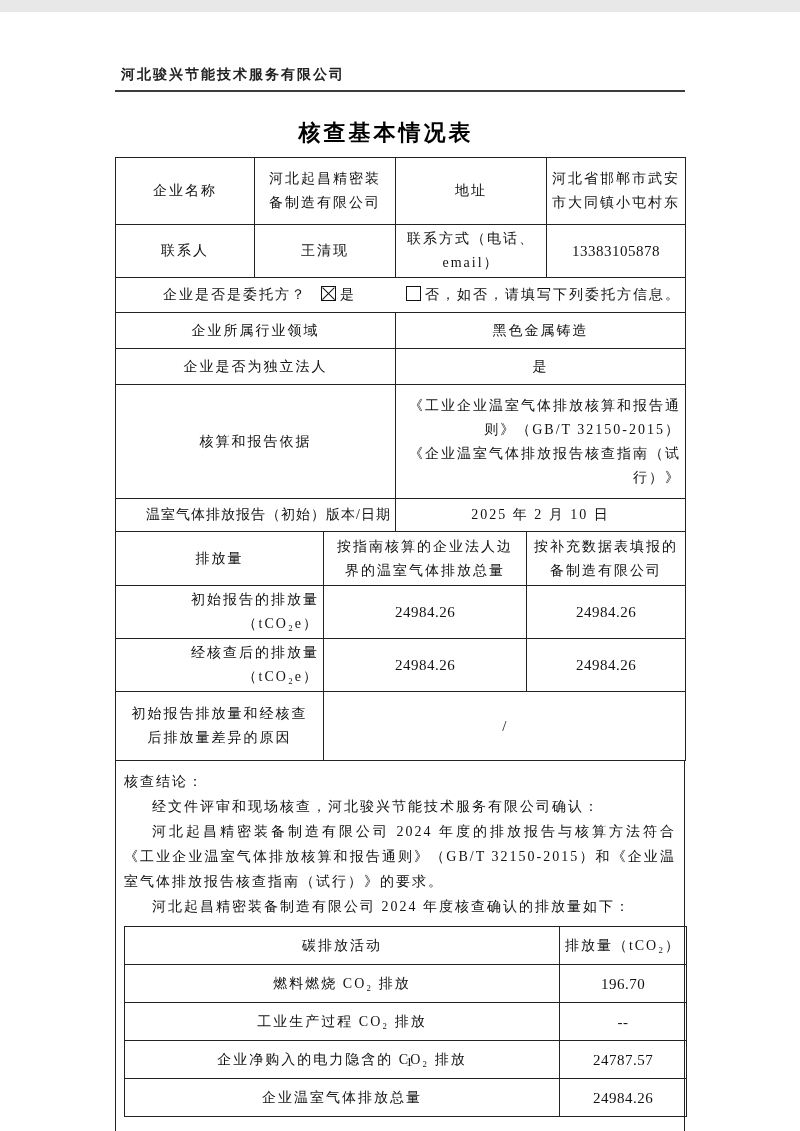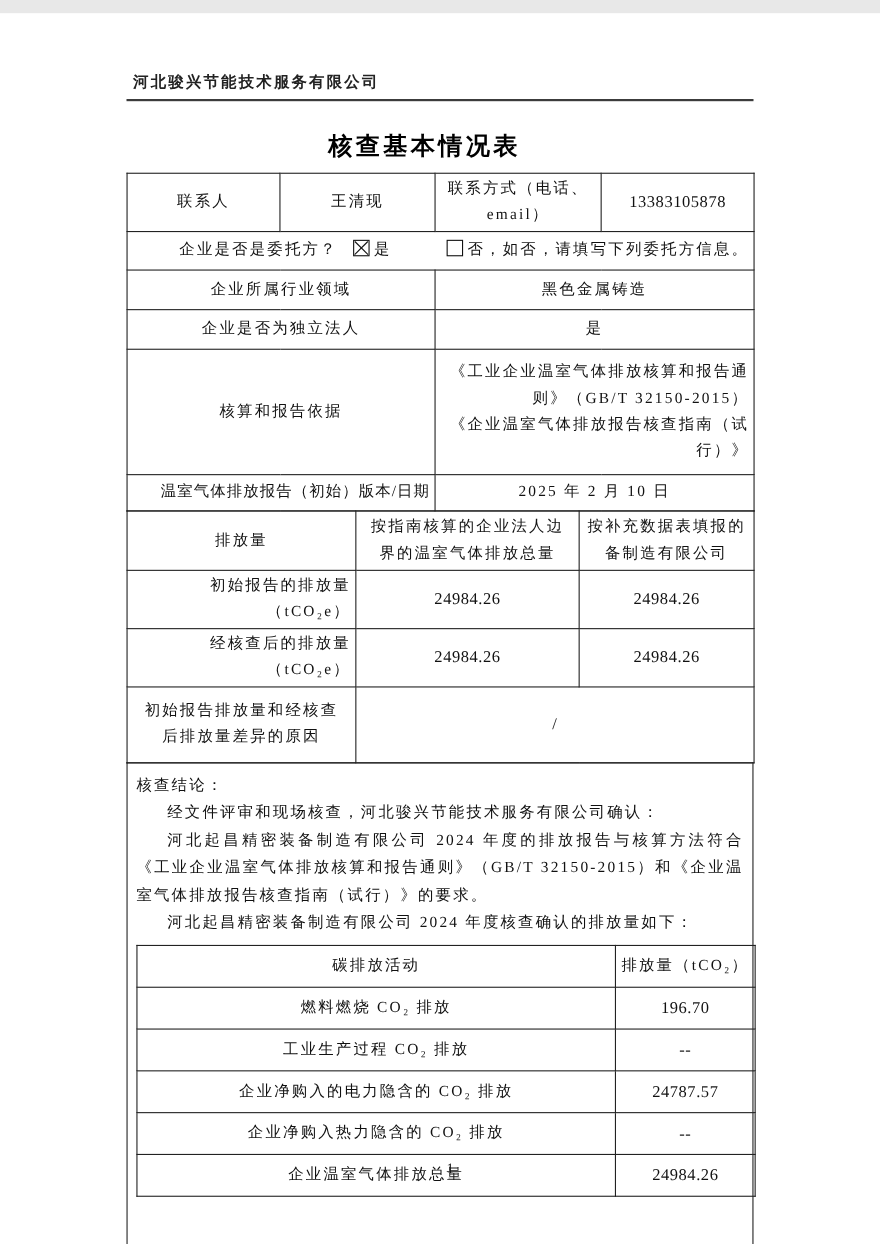--- a/index.html
+++ b/index.html
@@ -72,20 +72,28 @@
   <div class="content">
 
     <table class="tblA">
       <colgroup>
           <col style="width:139px">
           <col style="width:141px">
           <col style="width:151px">
           <col style="width:139px">
         </colgroup>
       <tbody>
+          <tr>
+        <td class="h62">企业名称</td>
+        <td class="pre">河北起昌精密装
+备制造有限公司</td>
+        <td>地址</td>
+        <td class="pre">河北省邯郸市武安
+市大同镇小屯村东</td>
+      </tr>
       <tr>
         <td class="h48">联系人</td>
         <td>王清现</td>
         <td class="pre">联系方式（电话、
 email）</td>
         <td class="num">13383105878</td>
       </tr>
       <tr>
         <td colspan="4" class="left h30">
           <span>企业是否是委托方？</span><span class="cb cb-yes cb-checked"></span><span>是</span><span class="cb cb-no"></span><span>否，如否，请填写下列委托方信息。</span>
@@ -167,24 +175,20 @@
         </tr>
         <tr>
           <td class="h33">工业生产过程 CO₂ 排放</td>
           <td class="num">--</td>
         </tr>
         <tr>
           <td class="h33">企业净购入的电力隐含的 CO₂ 排放</td>
           <td class="num">24787.57</td>
         </tr>
         <tr>
-          <td class="h33">企业净购入热力隐含的 CO₂ 排放</td>
-          <td class="num">--</td>
-        </tr>
-        <tr>
           <td class="h33">企业温室气体排放总量</td>
           <td class="num">24984.26</td>
         </tr>
       </tbody>
         </table>
     </section>
 
   </div>
 
   <div class="page-number">1</div>

